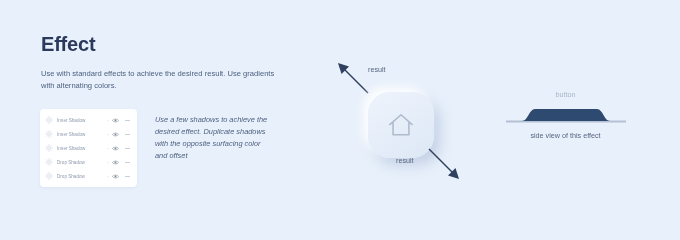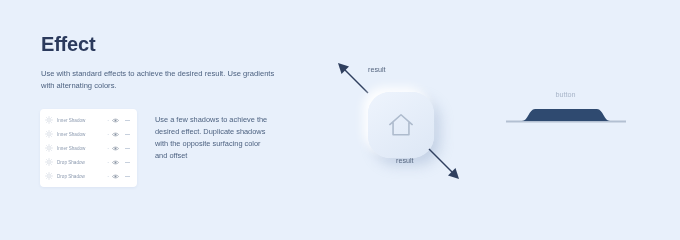--- a/index.html
+++ b/index.html
@@ -107,20 +107,21 @@
 
   
   .note {
     position: absolute;
     left: 155px;
     top: 114px;
     width: 118px;
     font-size: 7.4px;
     line-height: 1.62;
     color: #4d6280;
+    font-style: italic;
   }
 
   
   .card-zone {
     position: absolute;
     left: 330px;
     top: 55px;
     width: 170px;
     height: 140px;
   }
@@ -389,15 +390,16 @@
   </div>
 
   <div class="side-zone">
     <div class="lbl-button">button</div>
     <div class="plateau">
       <svg viewBox="0 0 120 22" width="120" height="22">
         <path d="M0 17.5 H120" stroke="#b3c0d2" stroke-width="2" stroke-linecap="round"></path>
         <path d="M16 17 C22 17 23 5 29 5 L91 5 C97 5 98 17 104 17 Z" fill="#2f4a70"></path>
       </svg>
     </div>
+    <div class="lbl-caption">side view of this effect</div>
   </div>
 
 </div>
 
 </body></html>

